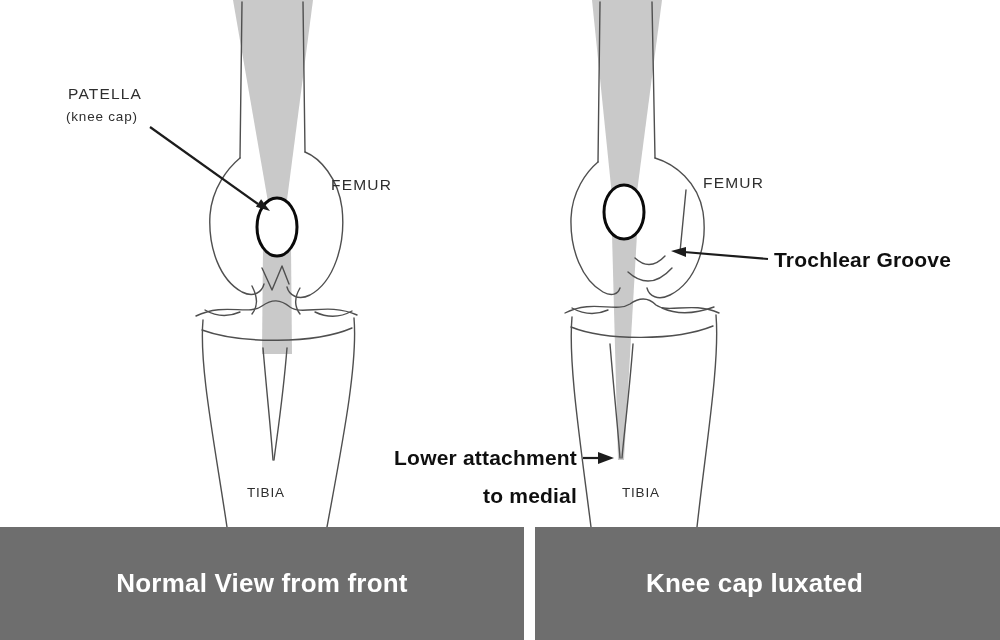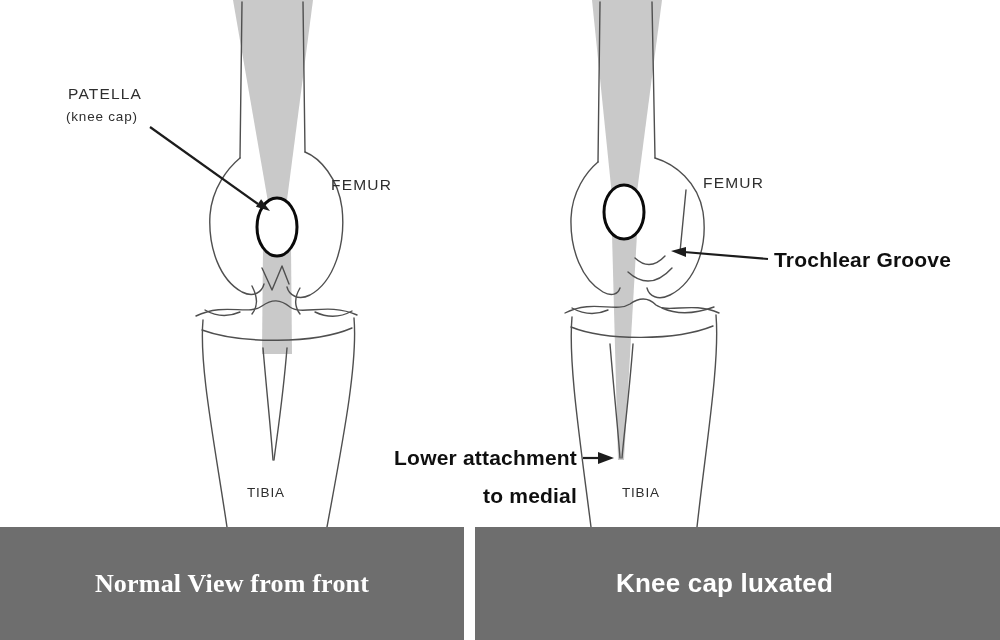--- a/index.html
+++ b/index.html
@@ -34,21 +34,21 @@
   .anat-label.small{font-size:13.5px;letter-spacing:0.8px;}
   .annotation{fill:var(--annotation-text);font-weight:700;font-size:21px;letter-spacing:0.2px;}
 
   
   .captions{position:absolute;left:0;top:527px;width:1000px;height:113px;display:flex;gap:11px;}
   .caption{
     background:var(--caption-bar);color:var(--caption-text);
     display:flex;align-items:center;justify-content:center;
     font-size:26px;font-weight:700;letter-spacing:0.2px;
   }
-  .caption.left{width:464px;flex:0 0 auto;font-family:Liberation Serif, serif;}
+  .caption.left{width:524px;flex:0 0 auto;}
   .caption.right{flex:1 1 auto;padding-right:26px;box-sizing:border-box;}
 </style>
 </head>
 <body>
 
 <div class="stage">
 
   <svg class="diagram" width="1000" height="527" viewBox="0 0 1000 527" aria-hidden="false">
 
     <g>

